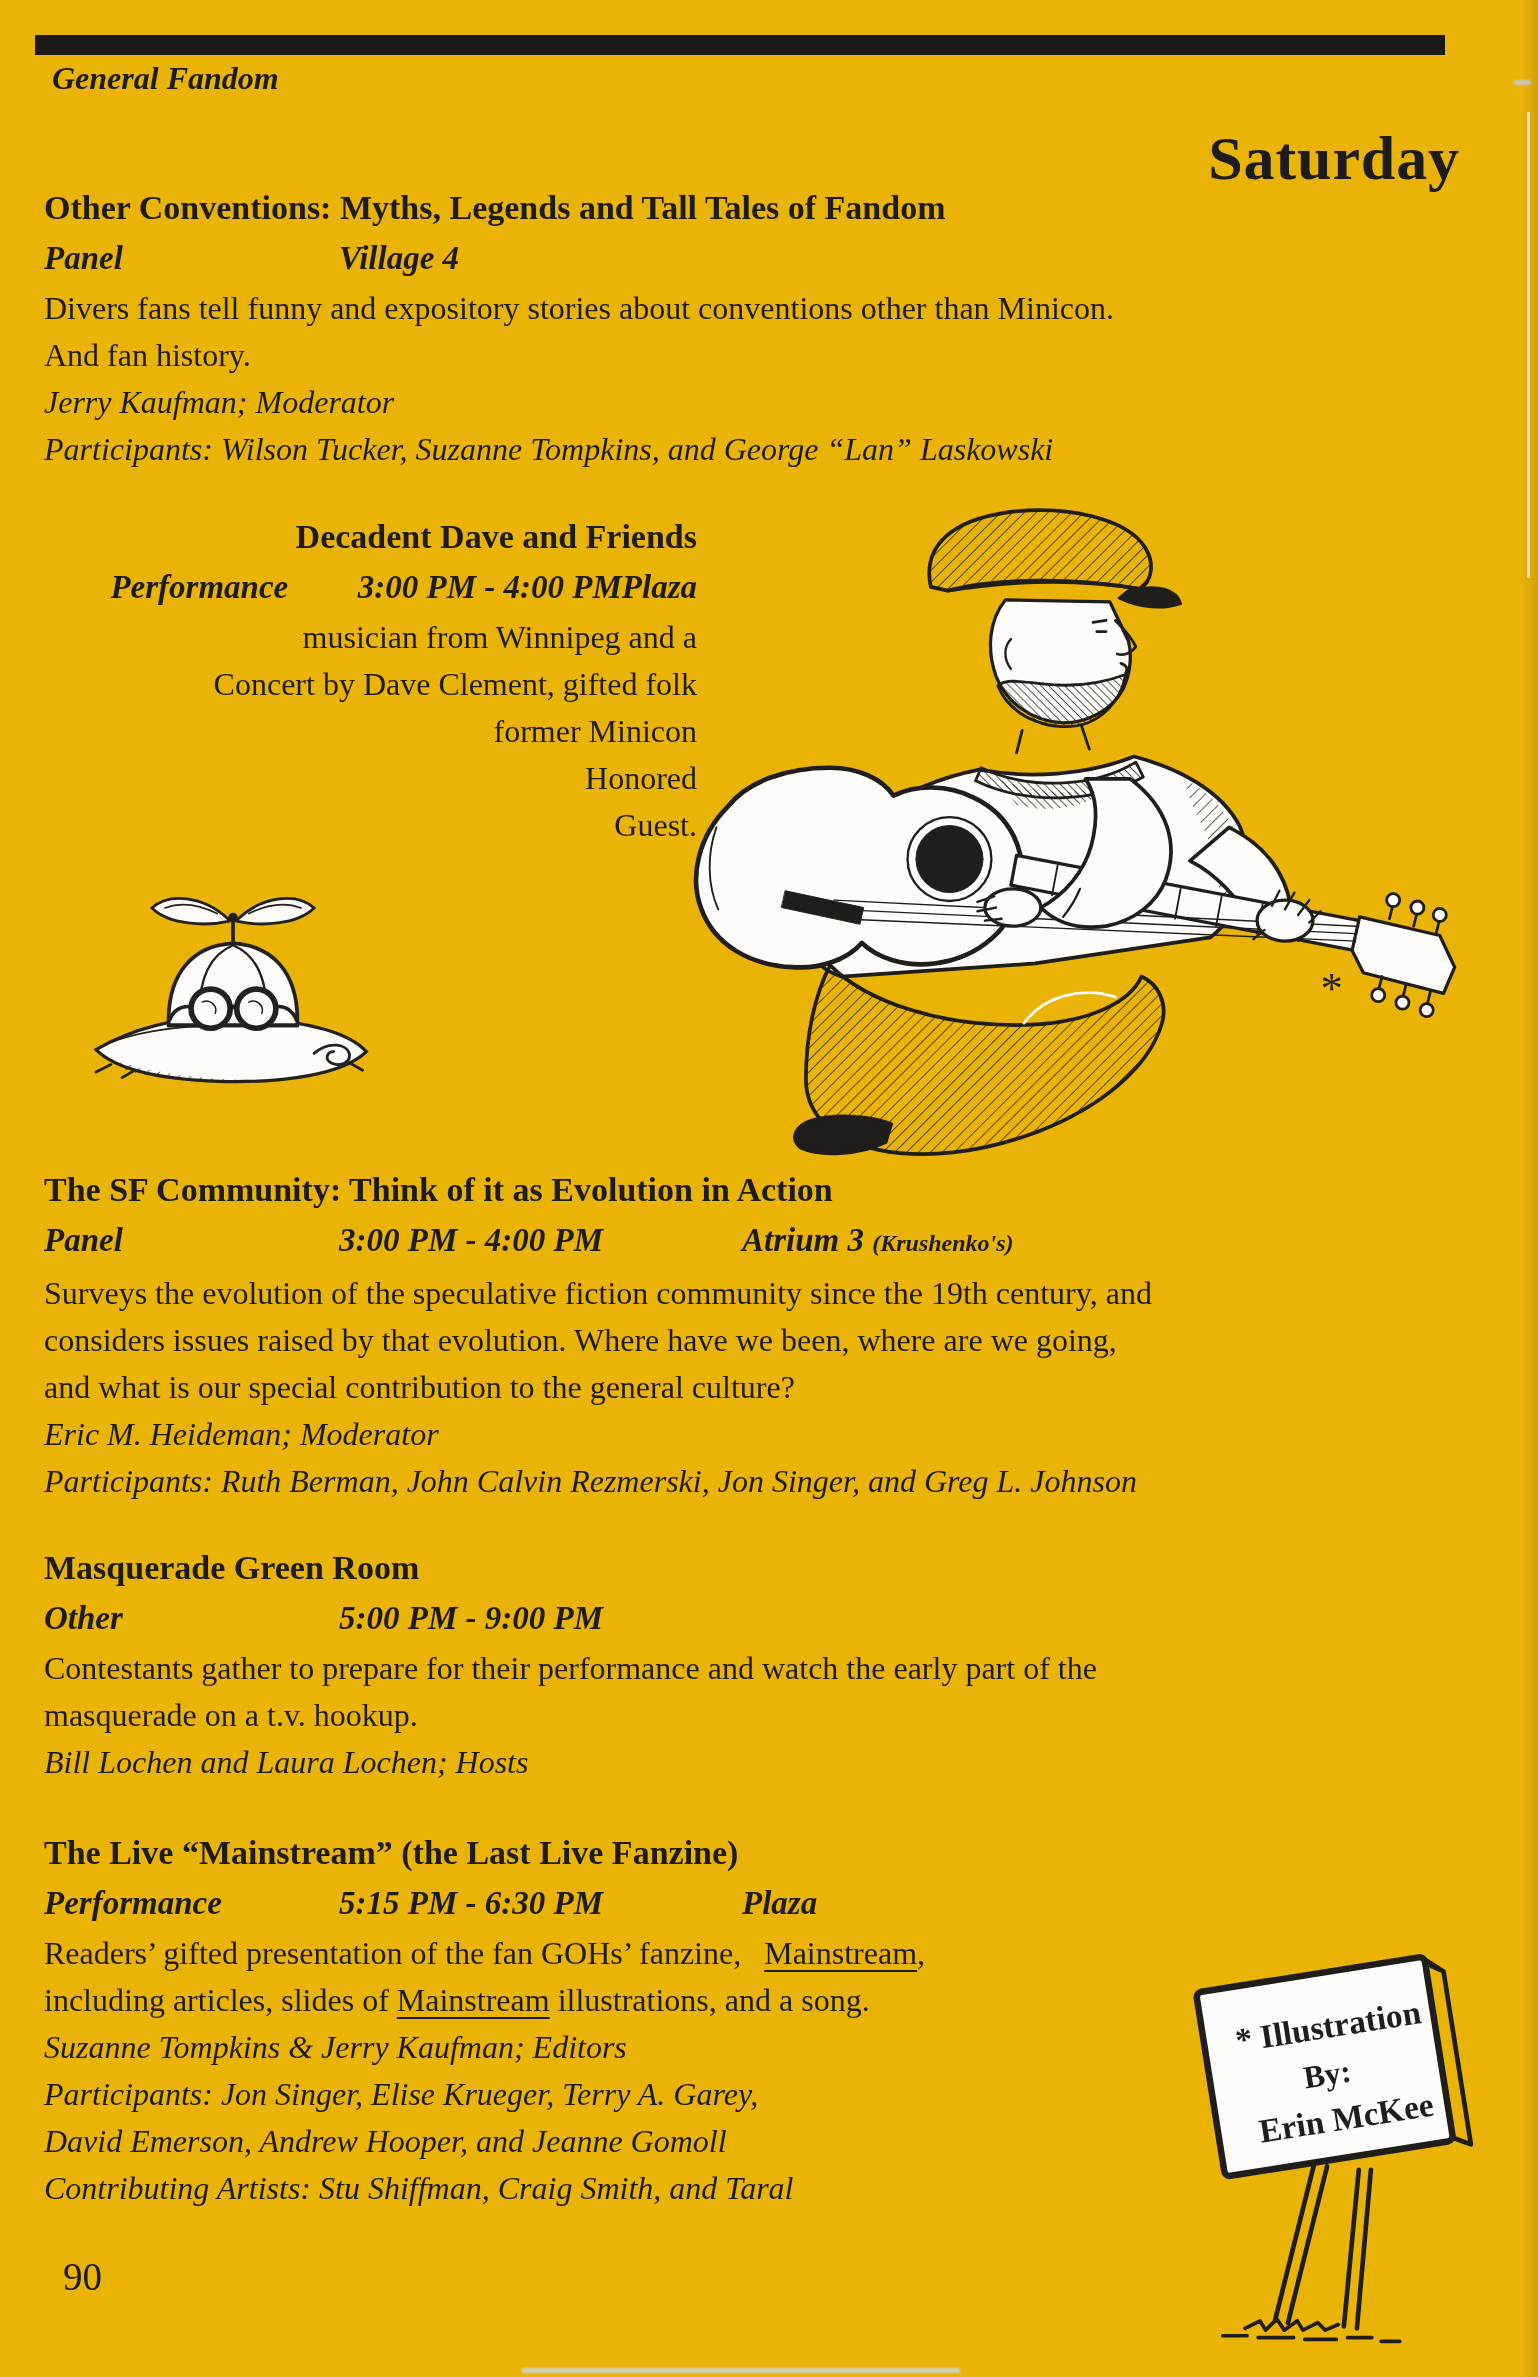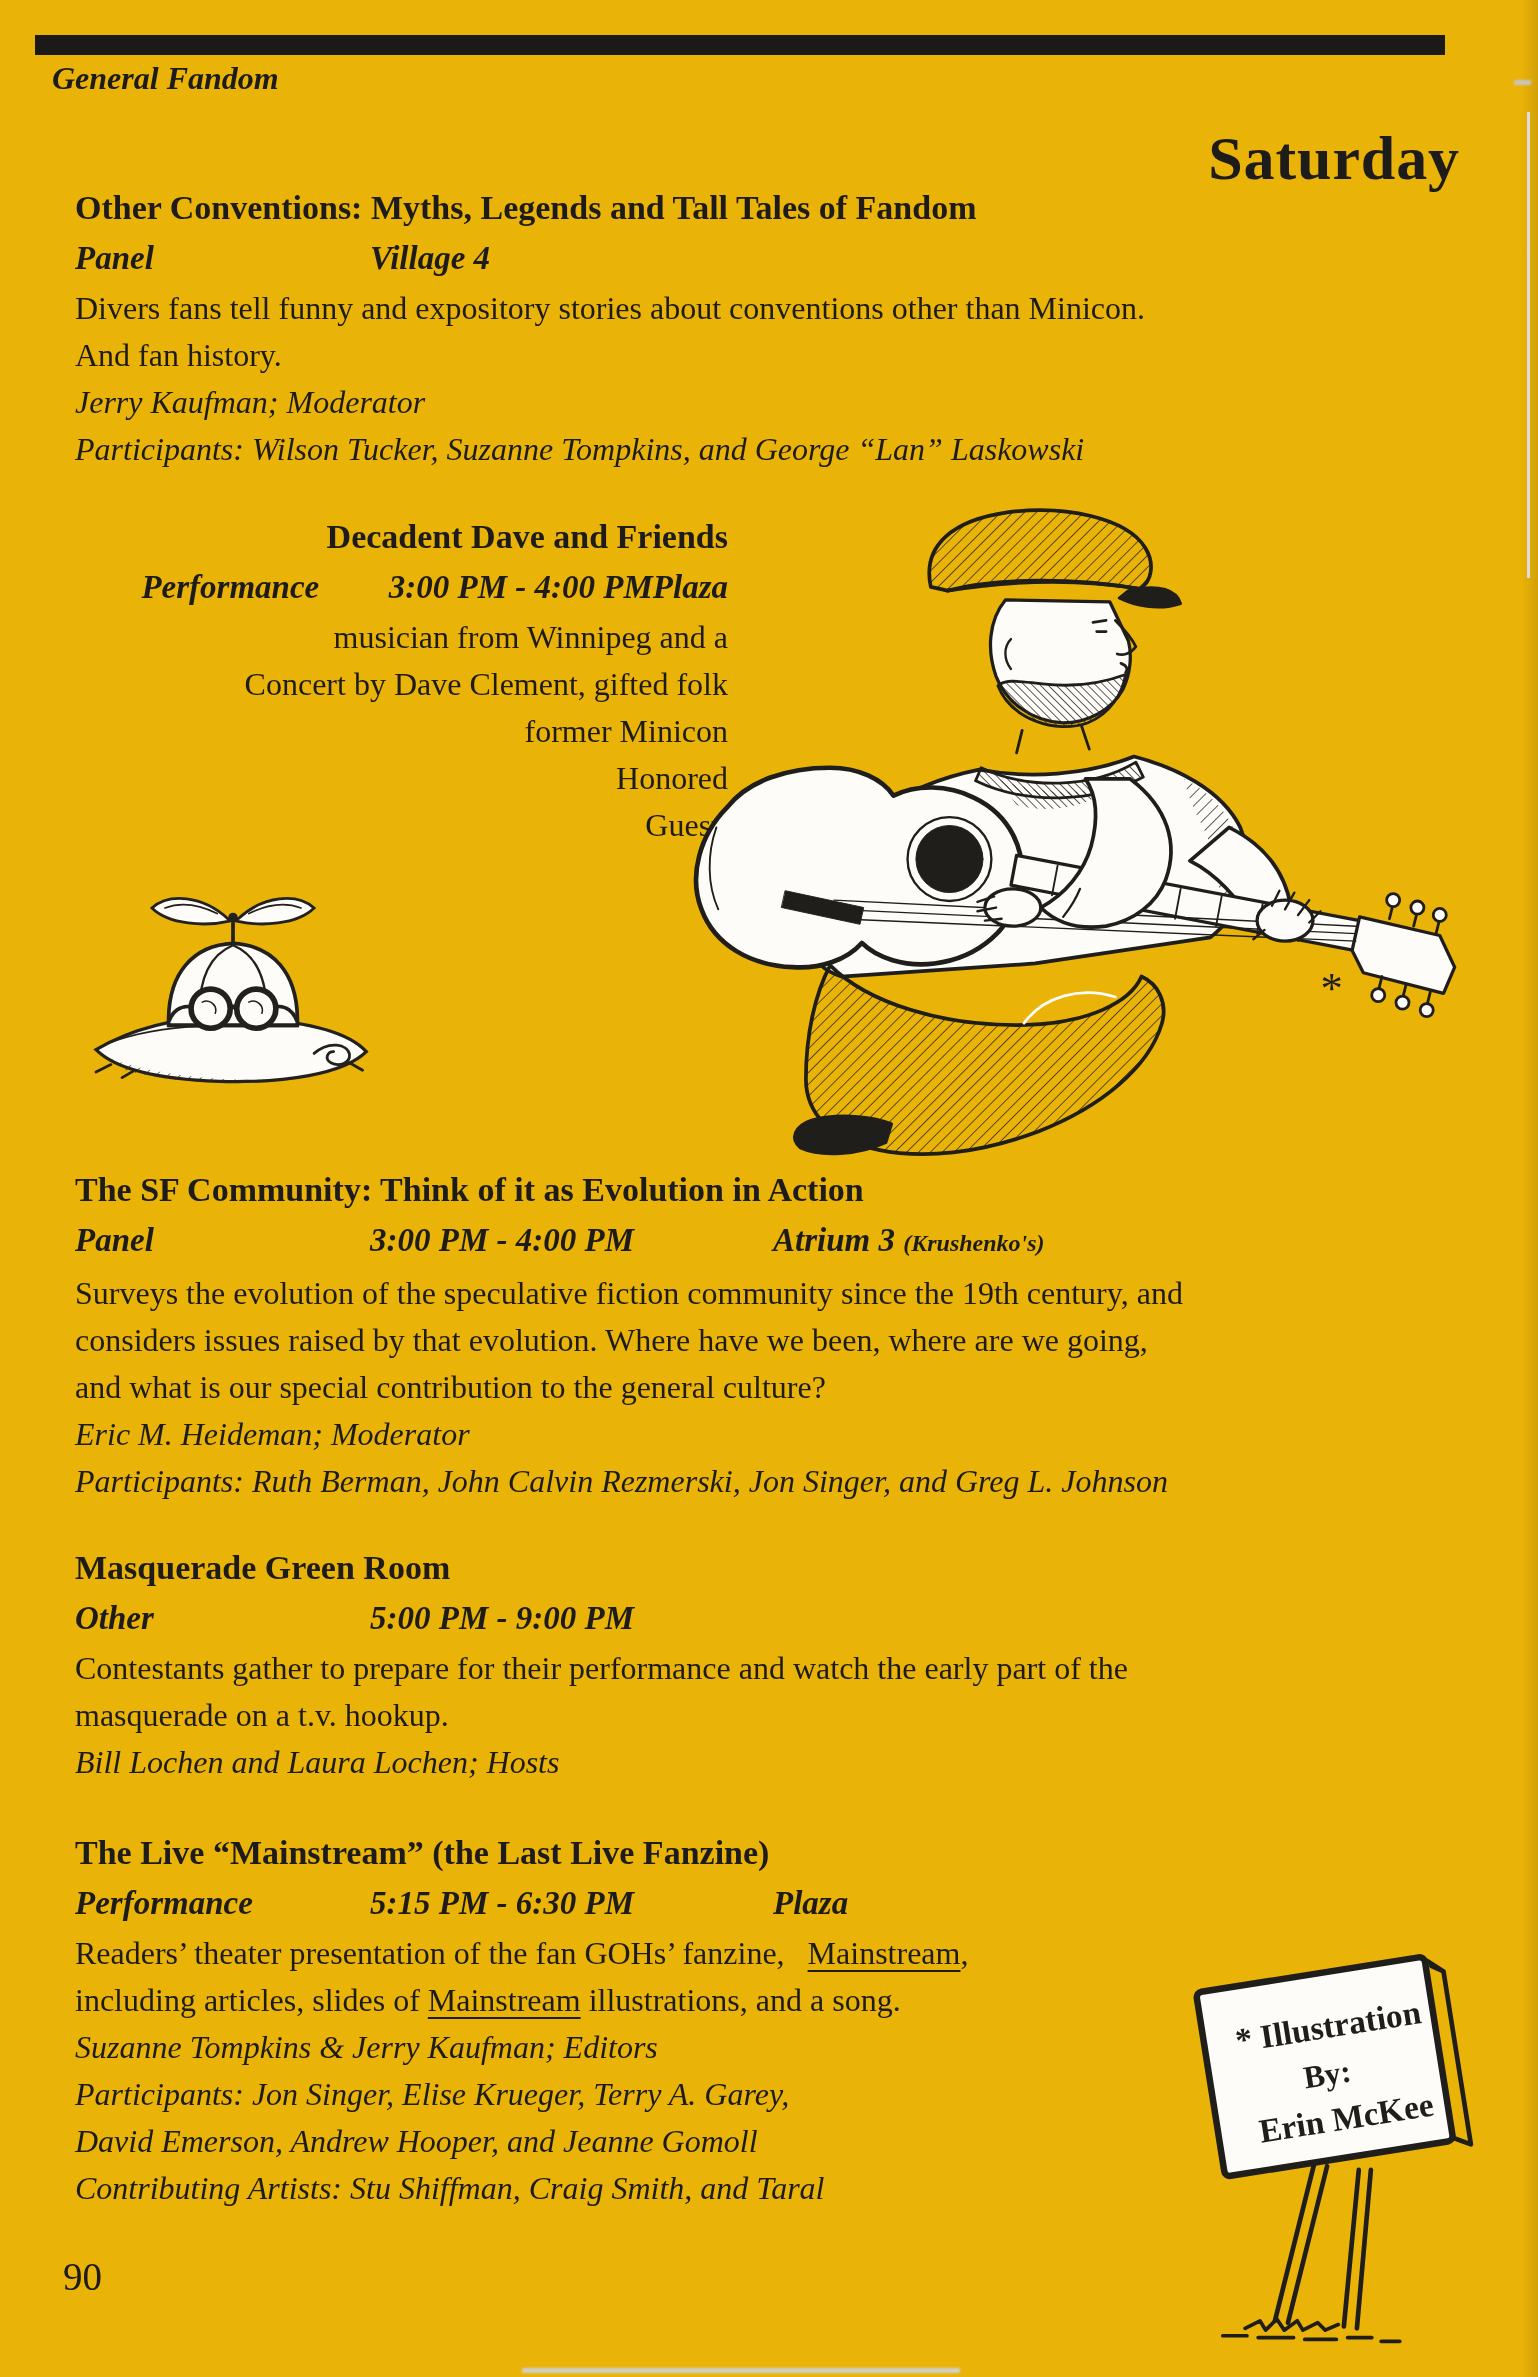--- a/index.html
+++ b/index.html
@@ -16,21 +16,21 @@
     background:#1b1a18;
   }
   .cat-label{
     position:absolute;left:52px;top:60px;
     font-size:32px;font-weight:700;font-style:italic;
   }
   .day-label{
     position:absolute;right:78px;top:123px;
     font-size:62px;font-weight:700;letter-spacing:0.9px;
   }
-  .section{position:absolute;left:75px;width:1424px;}
+  .section{position:absolute;left:44px;width:1424px;}
   .sec-title{font-size:34px;font-weight:700;line-height:43px;margin:0 0 7.5px 0;}
   .meta{display:flex;font-size:33px;font-weight:700;font-style:italic;line-height:43px;margin:0 0 5.6px 0;}
   .meta .mtype{width:295px;}
   .meta .mtime{width:403px;}
   .meta .mloc{flex:1;}
   .loc-note{font-size:24px;font-weight:700;font-style:italic;}
   .bodyline{font-size:32px;line-height:47px;margin:0;}
   .credit{font-size:32px;line-height:47px;margin:0;font-style:italic;}
   .und{text-decoration:underline;text-decoration-thickness:2.3px;text-underline-offset:5.6px;}
   .gap{margin-left:15px;}
@@ -214,21 +214,21 @@
     <p class="credit">Bill Lochen and Laura Lochen; Hosts</p>
   </div>
 
   <div class="section" style="top:1831px;">
     <h2 class="sec-title">The Live “Mainstream” (the Last Live Fanzine)</h2>
     <div class="meta">
       <span class="mtype">Performance</span>
       <span class="mtime">5:15 PM - 6:30 PM</span>
       <span class="mloc">Plaza</span>
     </div>
-    <p class="bodyline"><span>Readers’ theater presentation of the fan GOHs’ fanzine, </span><span class="und gap">Mainstream</span><span>,</span></p>
+    <p class="bodyline"><span>Readers’ gifted presentation of the fan GOHs’ fanzine, </span><span class="und gap">Mainstream</span><span>,</span></p>
     <p class="bodyline"><span>including articles, slides of </span><span class="und">Mainstream</span><span> illustrations, and a song.</span></p>
     <p class="credit">Suzanne Tompkins &amp; Jerry Kaufman; Editors</p>
     <p class="credit">Participants: Jon Singer, Elise Krueger, Terry A. Garey,</p>
     <p class="credit">David Emerson, Andrew Hooper, and Jeanne Gomoll</p>
     <p class="credit">Contributing Artists: Stu Shiffman, Craig Smith, and Taral</p>
   </div>
 
   <svg class="illo" style="left:1165px;top:1920px;" width="354" height="457" viewBox="0 0 380 490">
     <g stroke="#1f1e1a" fill="none" stroke-linecap="round" stroke-linejoin="round">
 

